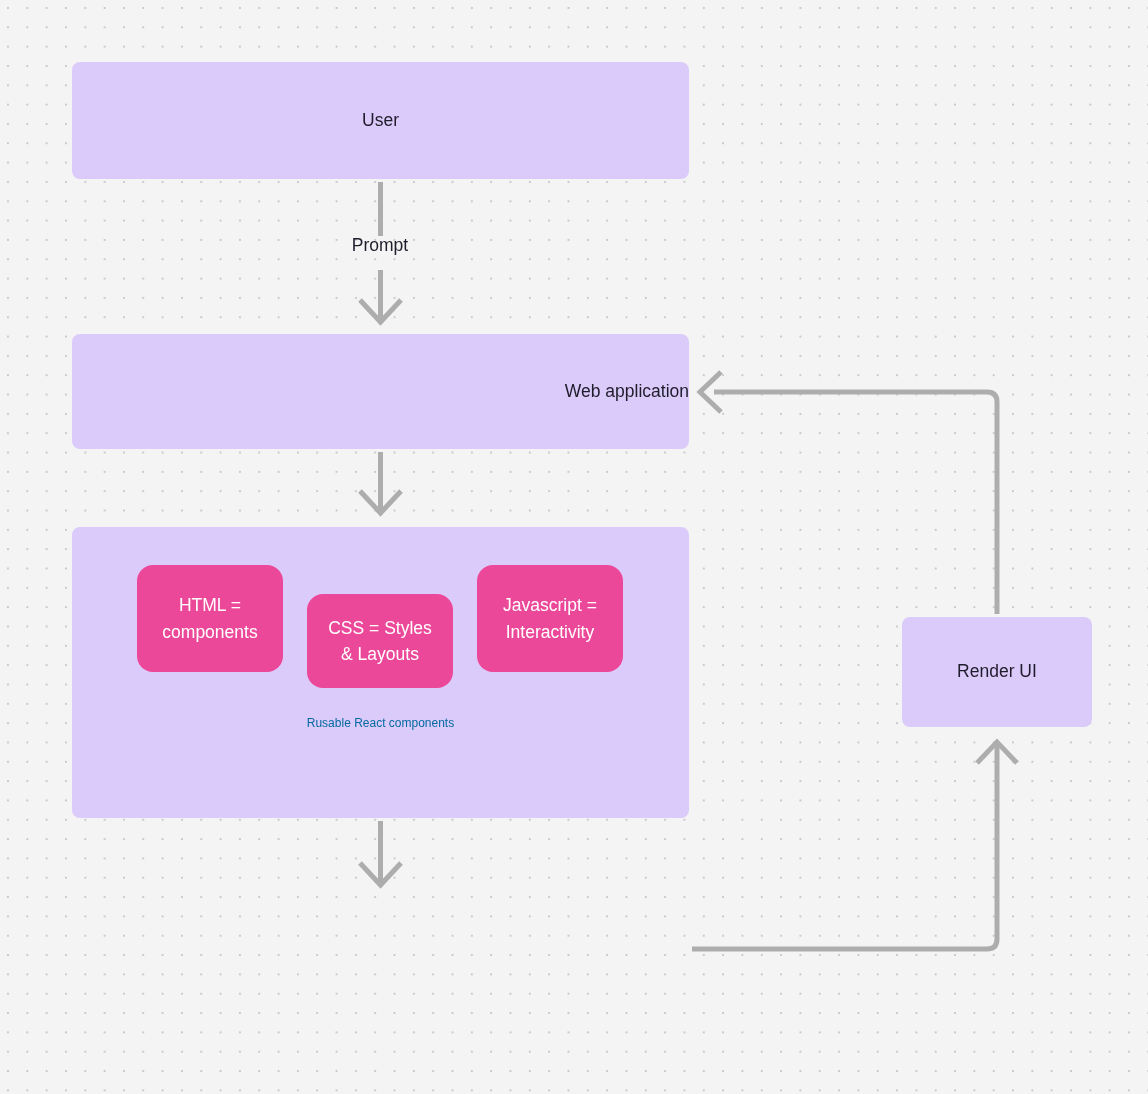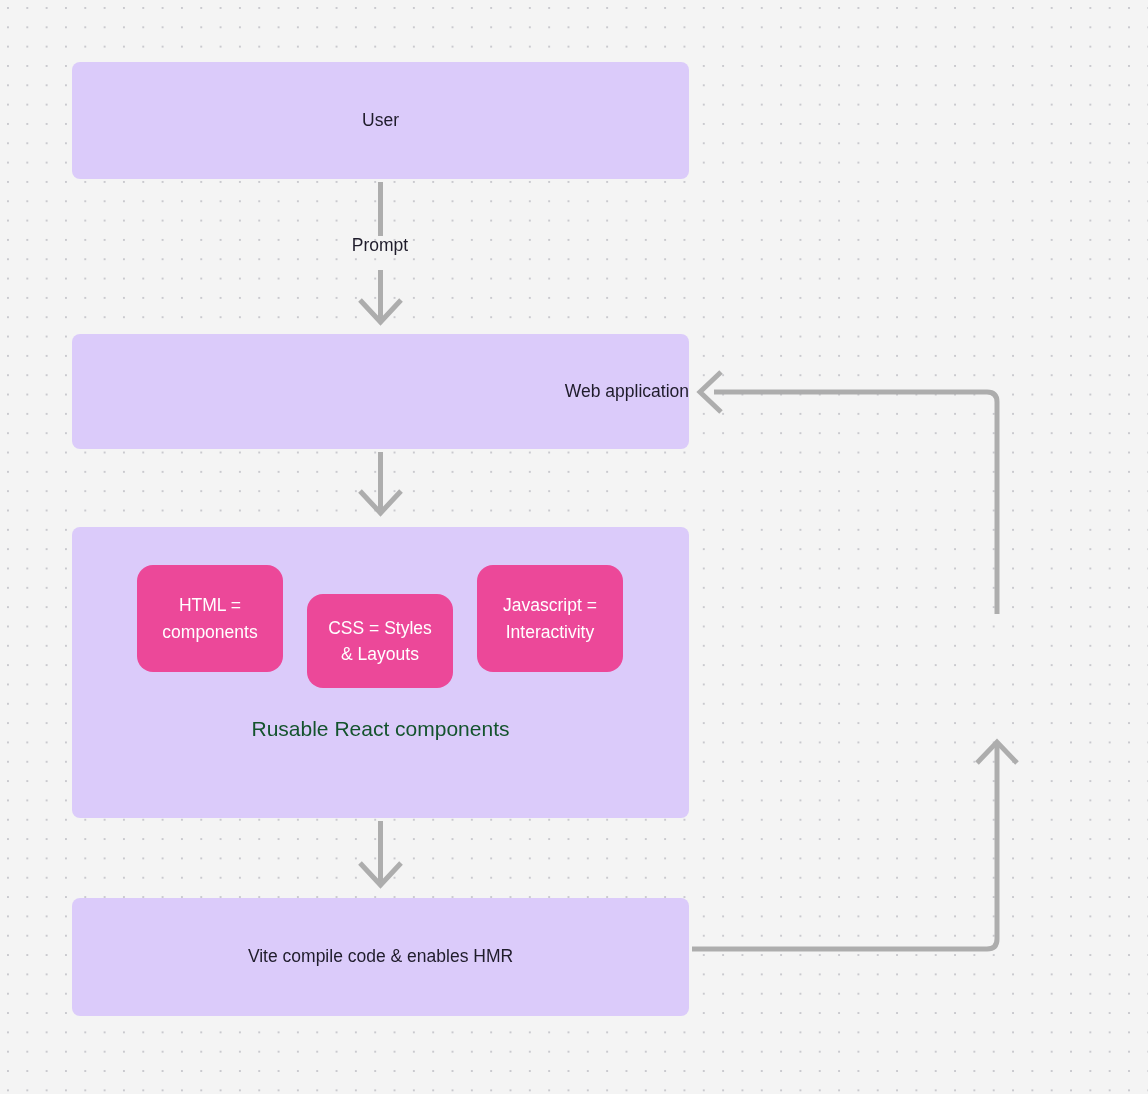--- a/index.html
+++ b/index.html
@@ -92,22 +92,22 @@
   #chip-html { left: 65px;  top: 38px; width: 146px; height: 107px; }
   #chip-css  { left: 235px; top: 47px; width: 146px; height: 94px; margin-top: 20px; }
   #chip-js   { left: 405px; top: 38px; width: 146px; height: 107px; }
 
   #components-caption {
     position: absolute;
     left: 0;
     right: 0;
     top: 188px;
     text-align: center;
-    font-size: 21px;
-    color: #14532d;
+    font-size: 12px;
+    color: #0369a1;
   }
 
   
   .edge-label {
     position: absolute;
     font-size: 17.5px;
     color: #1f1c2b;
     background: transparent;
     white-space: nowrap;
     text-align: center;
@@ -178,18 +178,18 @@
           <span>Interactivity</span>
         </span>
       </div>
 
       <div id="components-caption">
         <span>Rusable React components</span>
       </div>
     </div>
   </div>
 
-  <div class="node node-soft" id="node-vite">
-    <span>Vite compile code &amp; enables HMR</span>
+
+  <div class="node node-soft" id="node-render">
+    <span>Render UI</span>
   </div>
-
 
 </div>
 
 </body></html>

